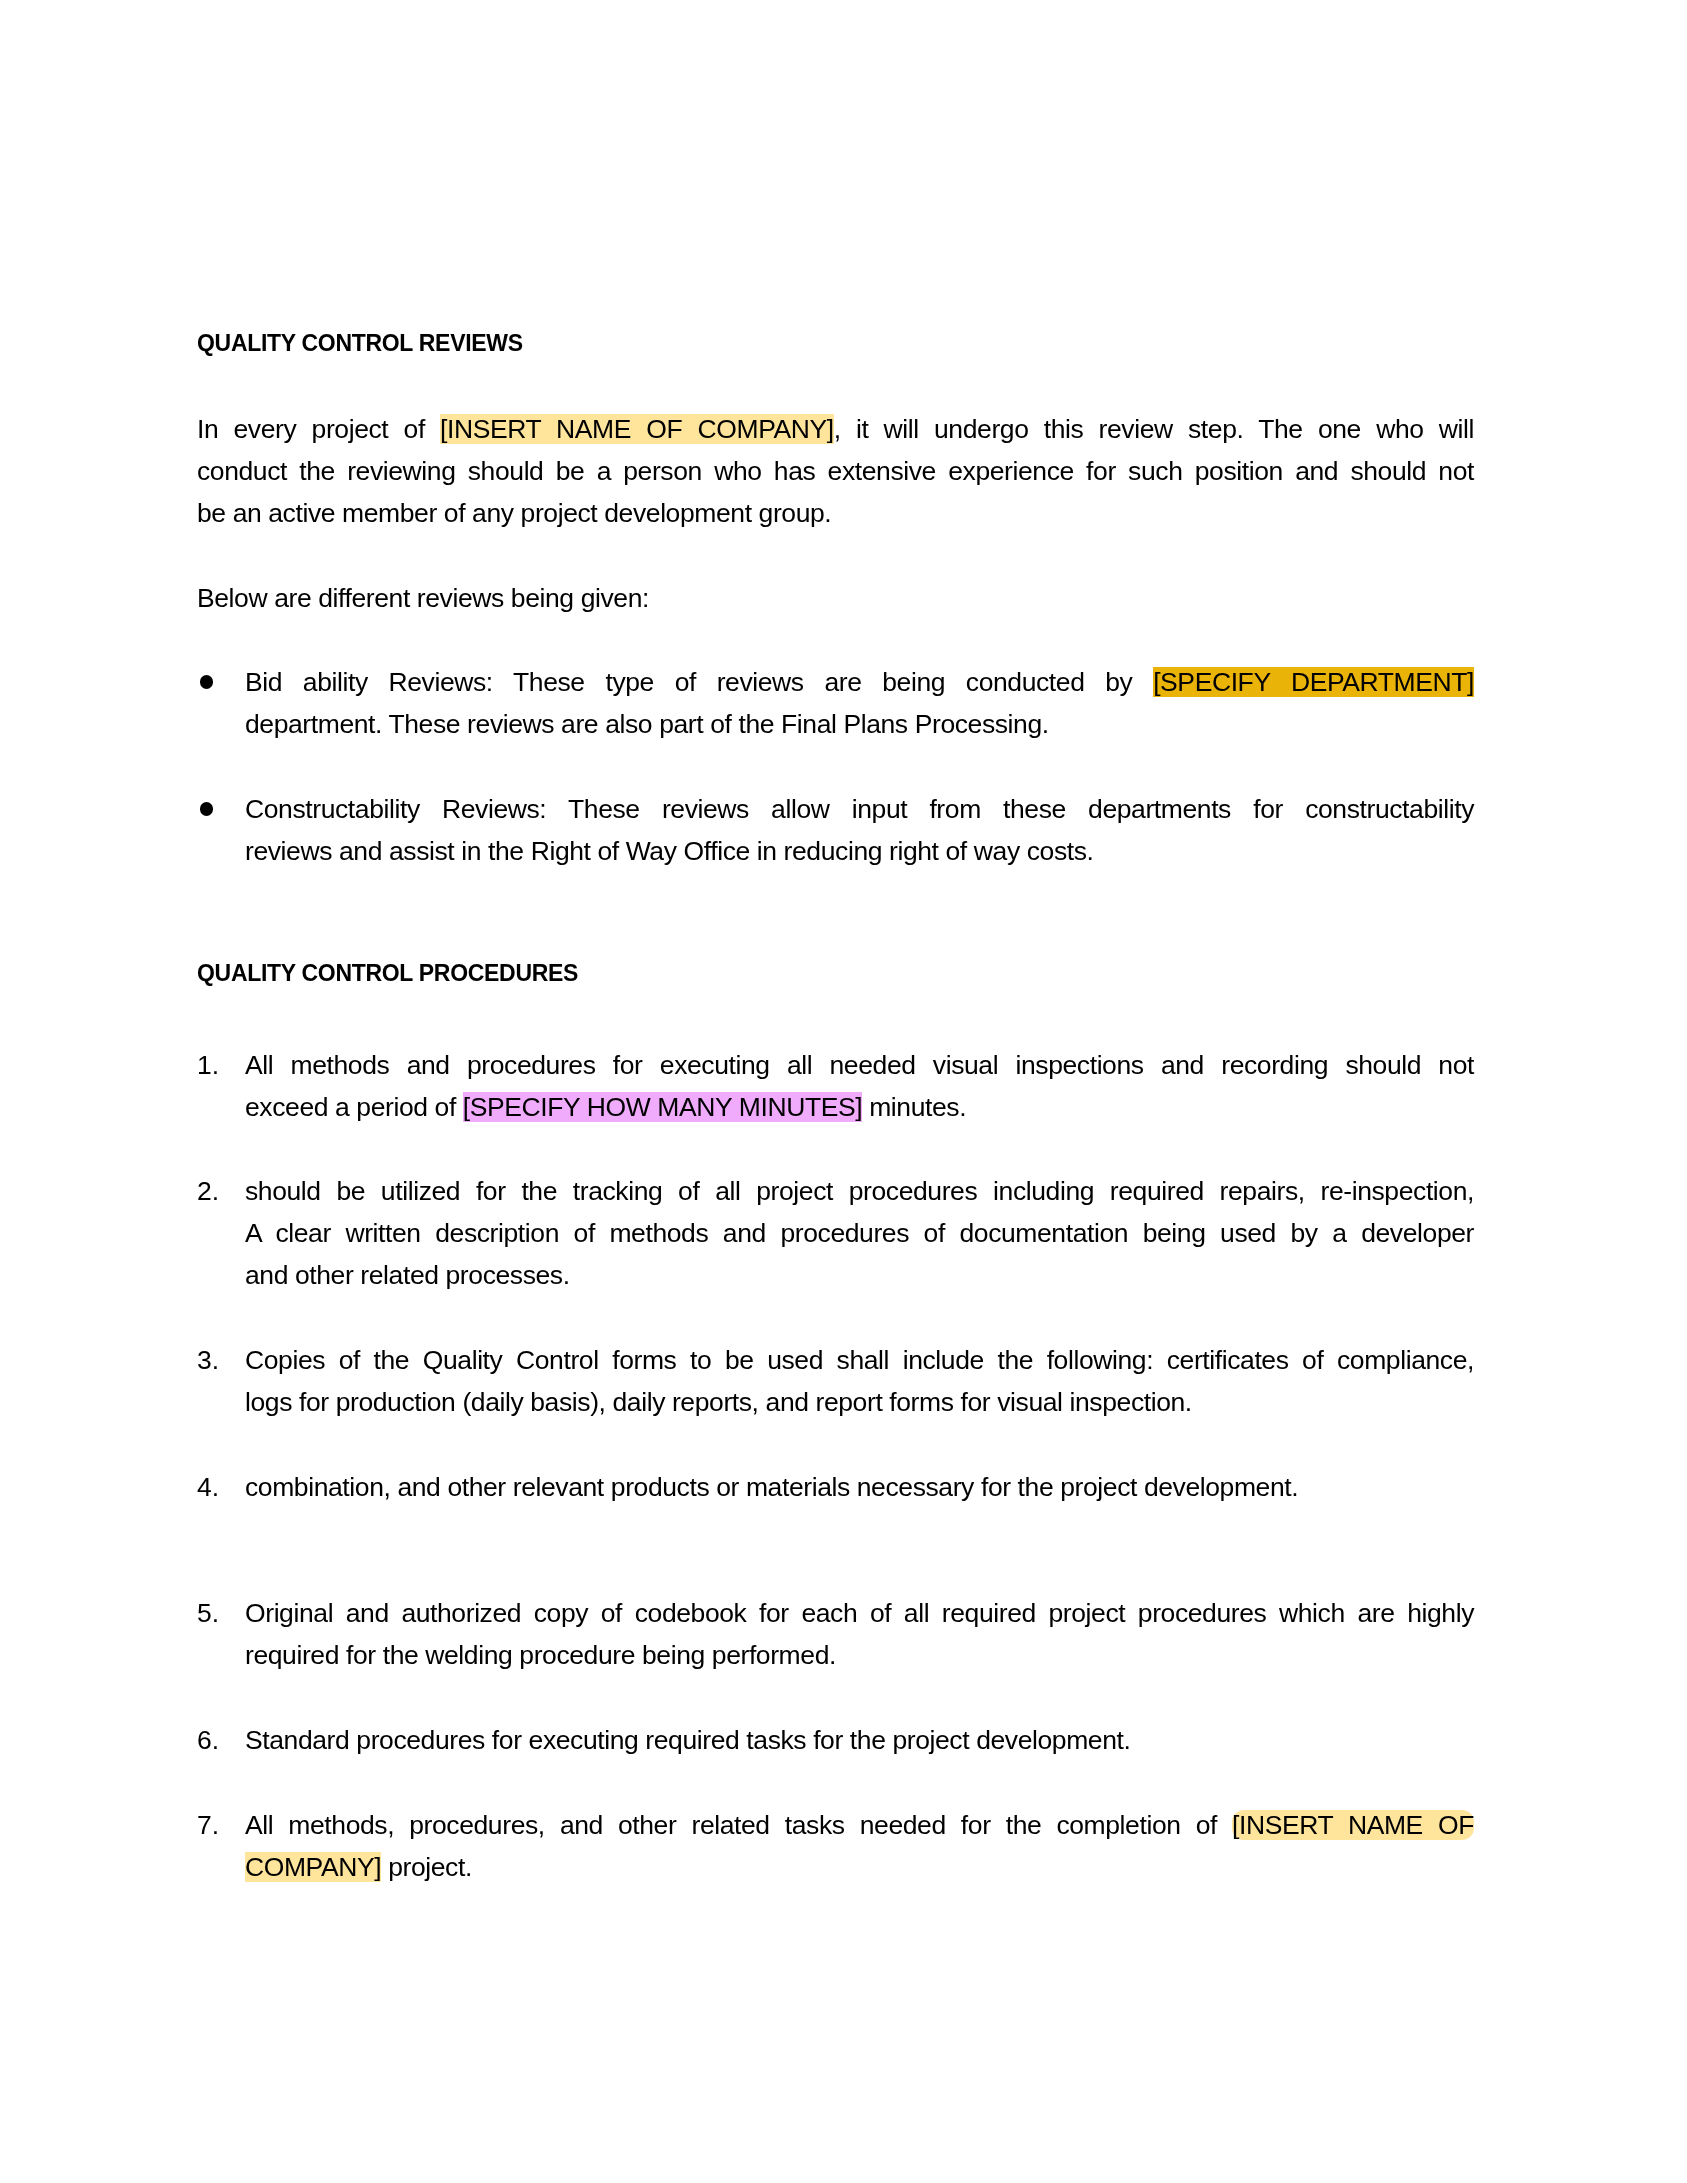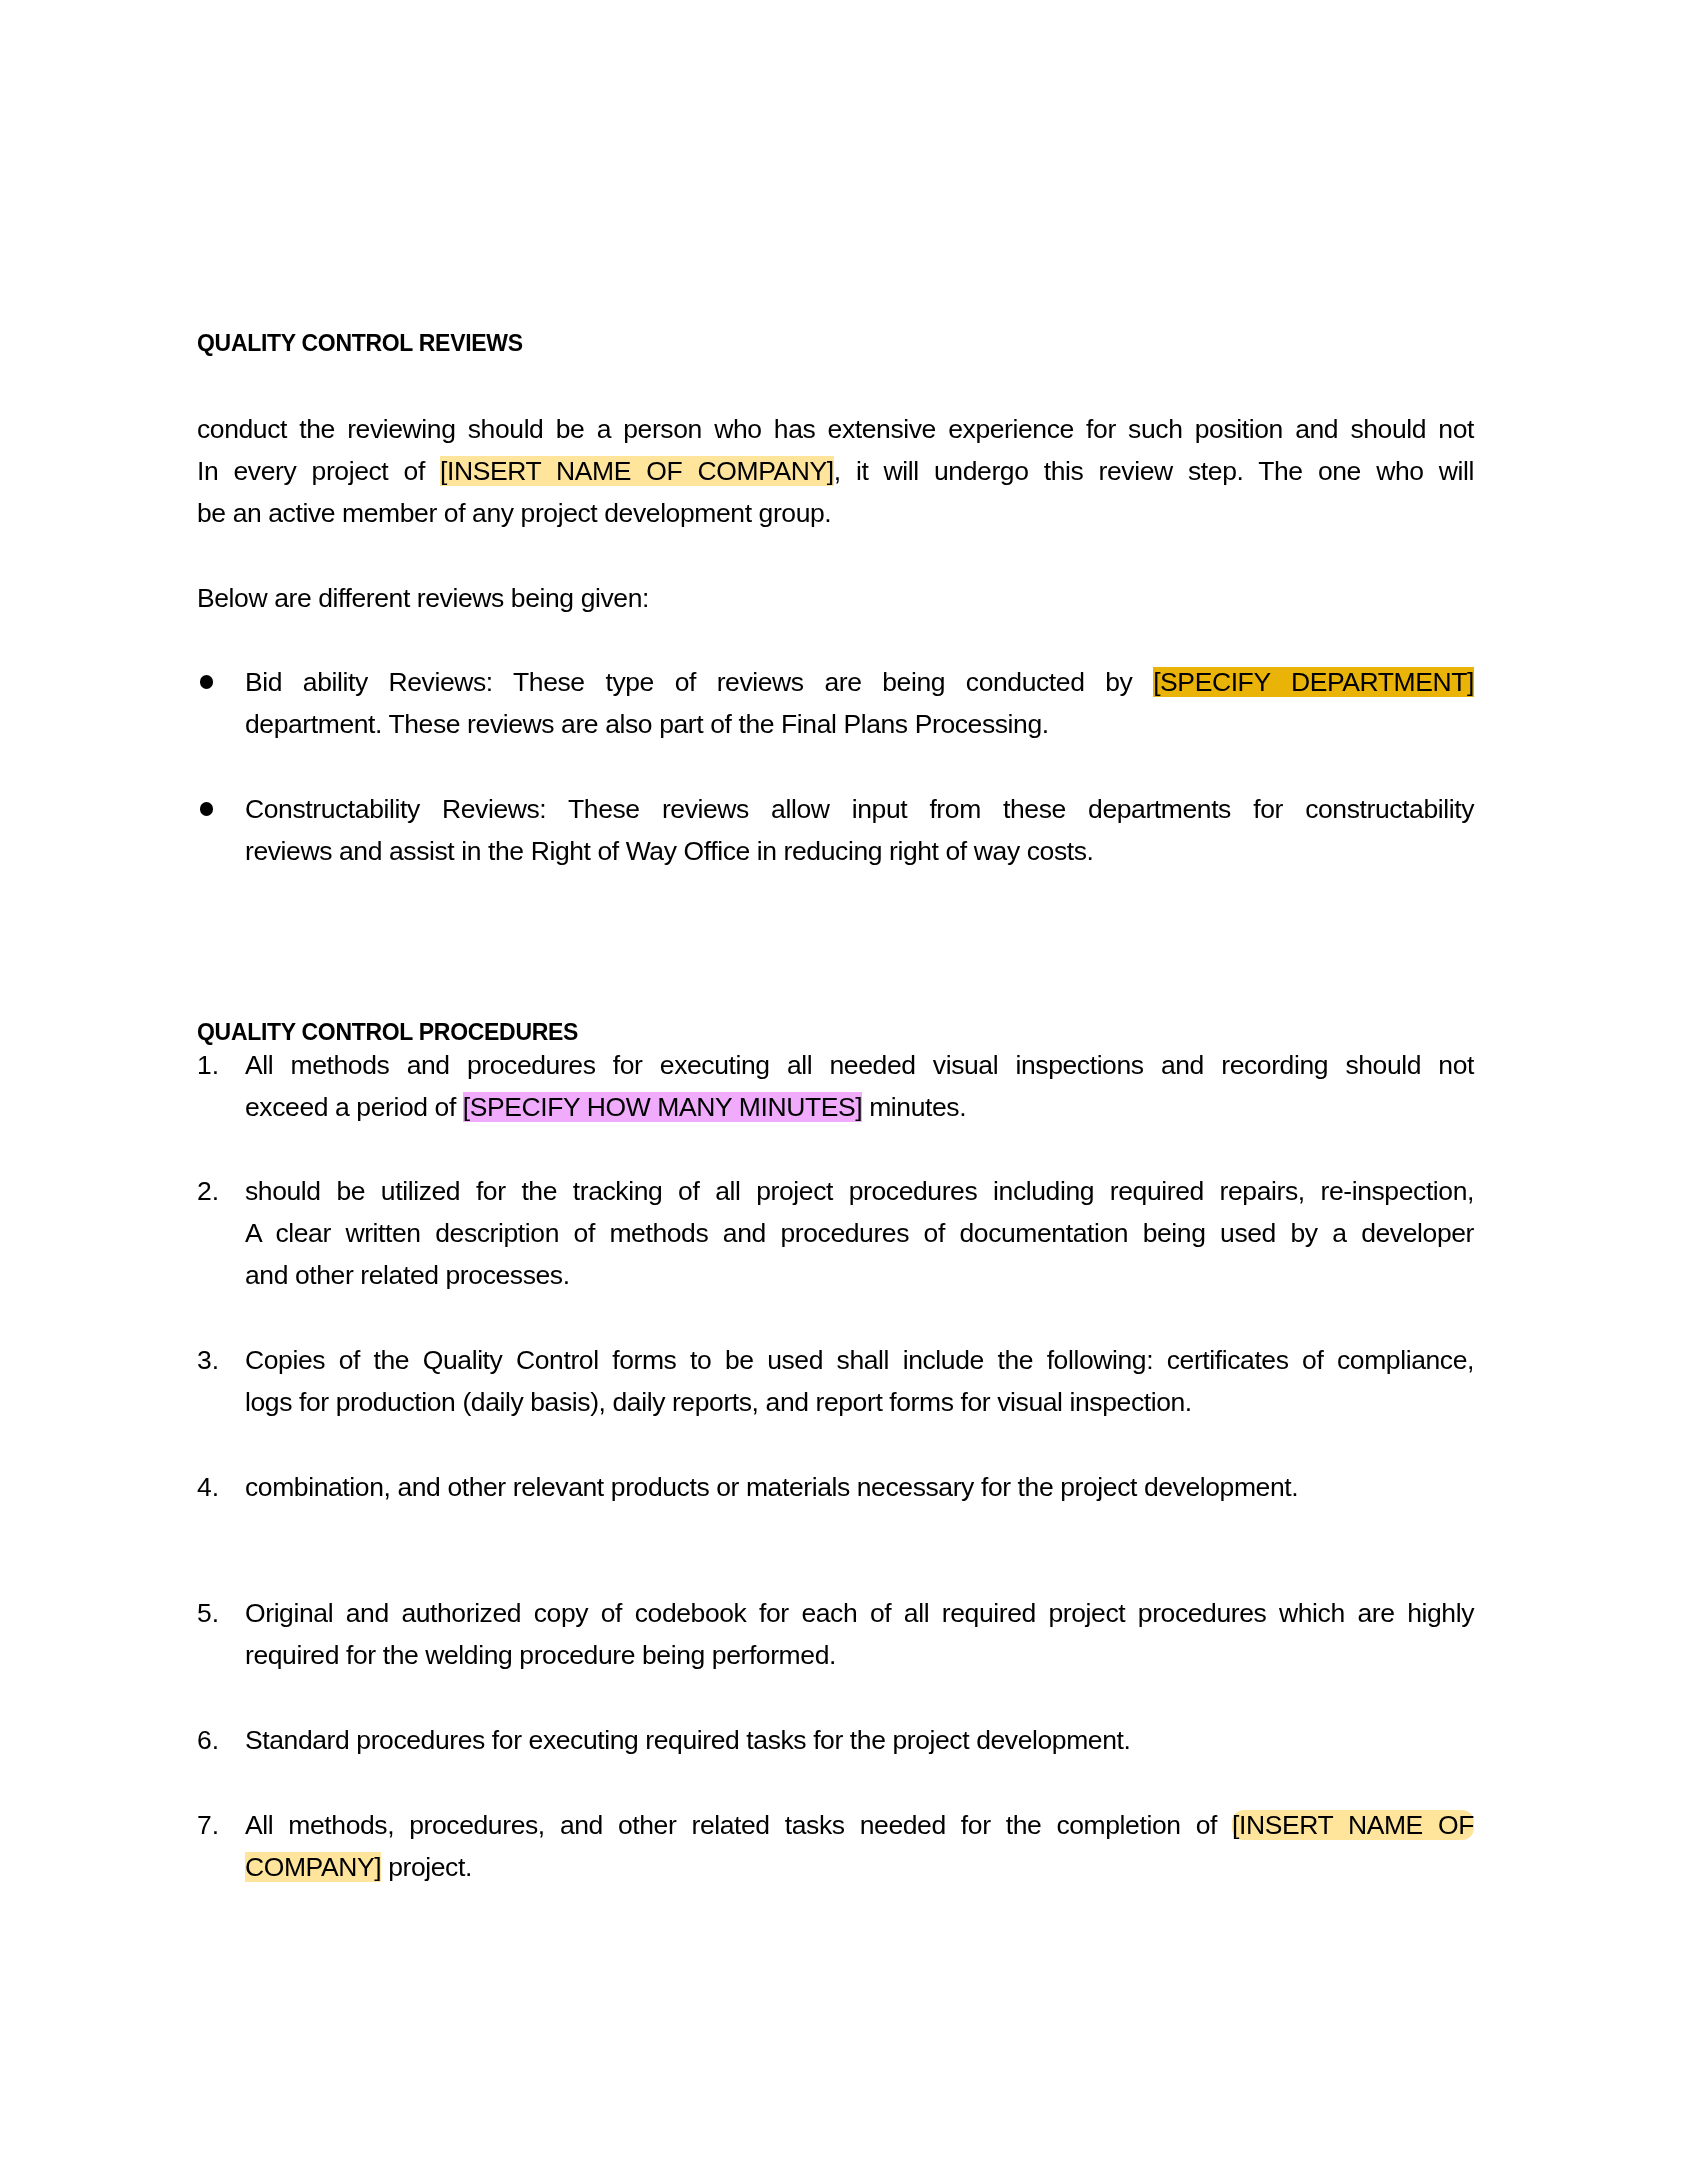--- a/index.html
+++ b/index.html
@@ -22,22 +22,22 @@
   .jl { display: block; text-align: justify; text-align-last: justify; }
 </style>
 </head>
 <body>
 
 <div class="page">
 
   <div class="h" style="top:322px;">QUALITY CONTROL REVIEWS</div>
 
   <div class="para" style="top:408px;">
+    <span class="jl"><span>In every project of </span><span class="hl" style="background: rgb(255, 228, 156);">[INSERT NAME OF COMPANY]</span><span>, it will undergo this review step. The one who will</span></span>
     <span class="jl">conduct the reviewing should be a person who has extensive experience for such position and should not</span>
-    <span class="jl"><span>In every project of </span><span class="hl" style="background: rgb(255, 228, 156);">[INSERT NAME OF COMPANY]</span><span>, it will undergo this review step. The one who will</span></span>
     <span class="line">be an active member of any project development group.</span>
   </div>
 
   <div class="para" style="top:577px;">Below are different reviews being given:</div>
 
   <div class="li" style="top:661px;">
     <span class="marker"><span class="bullet-dot"></span></span>
     <div class="li-text">
       <span class="jl"><span>Bid ability Reviews: These type of reviews are being conducted by </span><span class="hl" style="background: #eab308;">[SPECIFY DEPARTMENT]</span></span>
       <span class="line">department. These reviews are also part of the Final Plans Processing.</span>
@@ -45,21 +45,21 @@
   </div>
 
   <div class="li" style="top:788px;">
     <span class="marker"><span class="bullet-dot"></span></span>
     <div class="li-text">
       <span class="jl">Constructability Reviews: These reviews allow input from these departments for constructability</span>
       <span class="line">reviews and assist in the Right of Way Office in reducing right of way costs.</span>
     </div>
   </div>
 
-  <div class="h" style="top:1011px;">QUALITY CONTROL PROCEDURES</div>
+  <div class="h" style="top:952px;">QUALITY CONTROL PROCEDURES</div>
 
   <div class="li" style="top:1044px;">
     <span class="marker">1.</span>
     <div class="li-text">
       <span class="jl">All methods and procedures for executing all needed visual inspections and recording should not</span>
       <span class="line"><span>exceed a period of </span><span class="hl" style="background: #f0abfc;">[SPECIFY HOW MANY MINUTES]</span><span> minutes.</span></span>
     </div>
   </div>
 
   <div class="li" style="top:1170px;">

